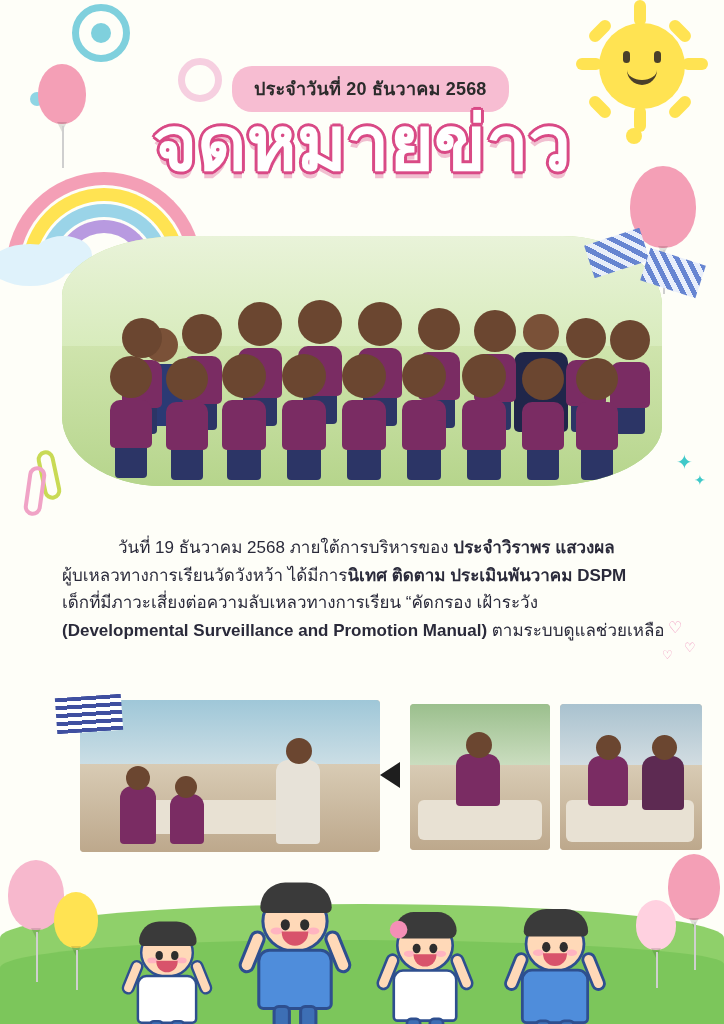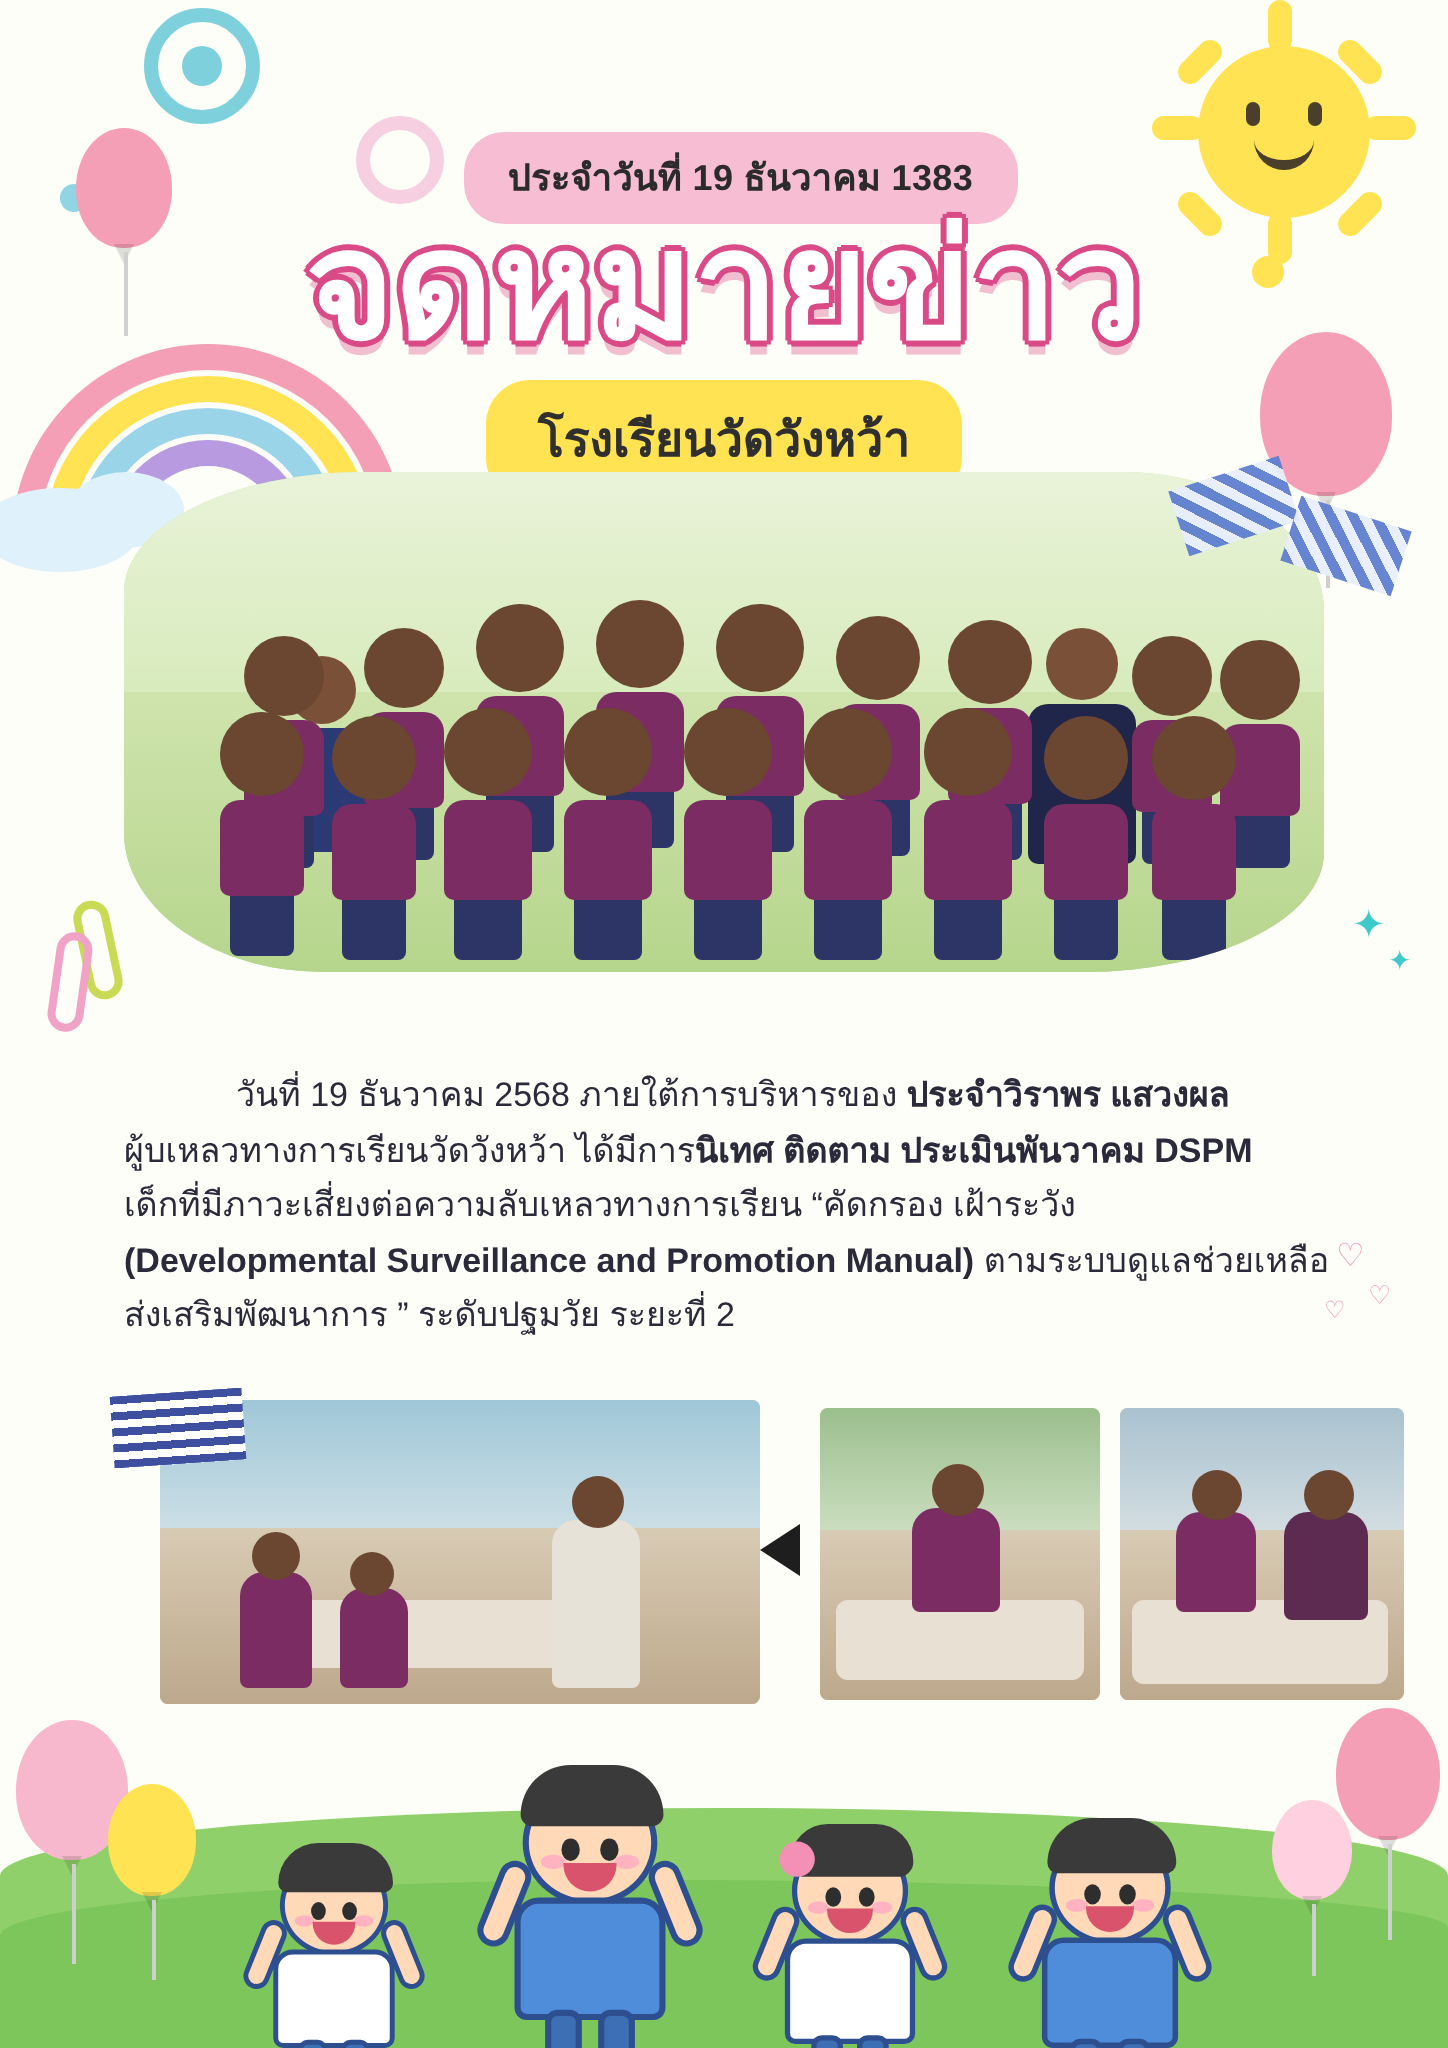--- a/index.html
+++ b/index.html
@@ -366,23 +366,22 @@
     <div class="rb-arc" style="left:36px; top:36px; width:132px; height:66px; border-width:13px; border-color:#9ad4e8;"></div>
     <div class="rb-arc" style="left:52px; top:52px; width:100px; height:50px; border-width:13px; border-color:#b89ae0;"></div>
   </div>
   <div class="cloud deco" style="left:-10px; top:244px; width:80px; height:42px;"></div>
   <div class="cloud deco" style="left:34px; top:236px; width:58px; height:38px;"></div>
   <div class="cloud deco" style="left:150px; top:252px; width:56px; height:32px;"></div>
 
   <div class="deco balloon" style="left:630px; top:166px; width:66px; height:82px; background:#f49fb6;"></div>
   <div class="deco bstring" style="left:663px; top:250px; height:44px;"></div>
 
-  <div class="date-pill">ประจำวันที่ 19  ธันวาคม 1383</div>
+  <div class="date-pill">ประจำวันที่ 20  ธันวาคม 2568</div>
   <div class="main-title">จดหมายข่าว</div>
-  <div class="school-pill">โรงเรียนวัดวังหว้า</div>
 
   <div class="hero-wrap">
     <div class="hero-inner">
       <div class="hero-sky"></div>
       <div class="hero-ground"></div>
 
       <div class="kid adult" style="left:76px; width:46px; bottom:60px;">
         <div class="head" style="width:34px; padding-bottom:34px;"></div>
         <div class="body" style="height:62px;"></div>
       </div>
@@ -503,21 +502,20 @@
     <p class="first">
       <span>วันที่ 19 ธันวาคม 2568 ภายใต้การบริหารของ </span><span class="bold">ประจำวิราพร แสวงผล</span>
     </p>
     <p>
       <span>ผู้บเหลวทางการเรียนวัดวังหว้า ได้มีการ</span><span class="bold">นิเทศ ติดตาม ประเมินพันวาคม DSPM</span>
     </p>
     <p>เด็กที่มีภาวะเสี่ยงต่อความลับเหลวทางการเรียน “คัดกรอง เฝ้าระวัง</p>
     <p>
       <span class="bold">(Developmental Surveillance and Promotion Manual)</span><span> ตามระบบดูแลช่วยเหลือ</span>
     </p>
-    <p>ส่งเสริมพัฒนาการ ” ระดับปฐมวัย ระยะที่ 2</p>
   </div>
 
   <div class="photos">
 
     <div class="ph ph-1">
       <div class="scene-top"></div>
       <div class="scene-bot"></div>
       <div class="table" style="left:40px; bottom:18px; width:180px; height:34px;"></div>
       <div class="fig" style="left:40px; width:36px; height:58px;"></div>
       <div class="fig-head" style="left:46px; bottom:62px; width:24px; height:24px;"></div>

